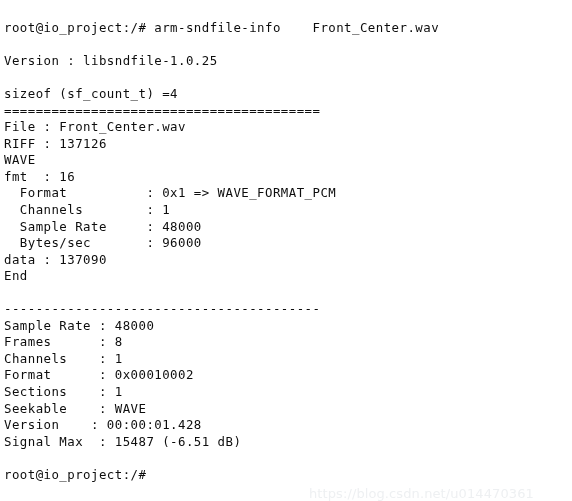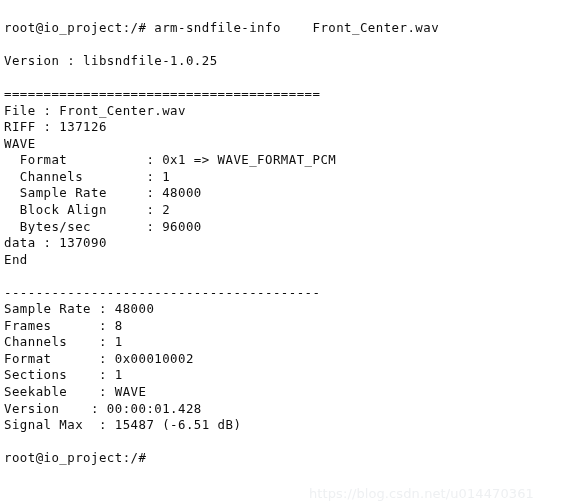--- a/index.html
+++ b/index.html
@@ -55,28 +55,29 @@
 </style>
 </head>
 <body>
 
 <div id="terminal">
 
   <div class="line prompt-line"><span>root@io_project:/# arm-sndfile-info    Front_Center.wav</span></div>
   <div class="line blank">&nbsp;</div>
   <div class="line">Version : libsndfile-1.0.25</div>
   <div class="line blank">&nbsp;</div>
+  <div class="line">sizeof (sf_count_t) =4</div>
   <div class="line">========================================</div>
   <div class="line">File : Front_Center.wav</div>
   <div class="line">RIFF : 137126</div>
   <div class="line">WAVE</div>
+  <div class="line">fmt  : 16</div>
   <div class="line">  Format          : 0x1 =&gt; WAVE_FORMAT_PCM</div>
   <div class="line">  Channels        : 1</div>
   <div class="line">  Sample Rate     : 48000</div>
-  <div class="line">  Block Align     : 2</div>
   <div class="line">  Bytes/sec       : 96000</div>
   <div class="line">data : 137090</div>
   <div class="line">End</div>
   <div class="line blank">&nbsp;</div>
   <div class="line">----------------------------------------</div>
   <div class="line">Sample Rate : 48000</div>
   <div class="line">Frames      : 8</div>
   <div class="line">Channels    : 1</div>
   <div class="line">Format      : 0x00010002</div>
   <div class="line">Sections    : 1</div>

